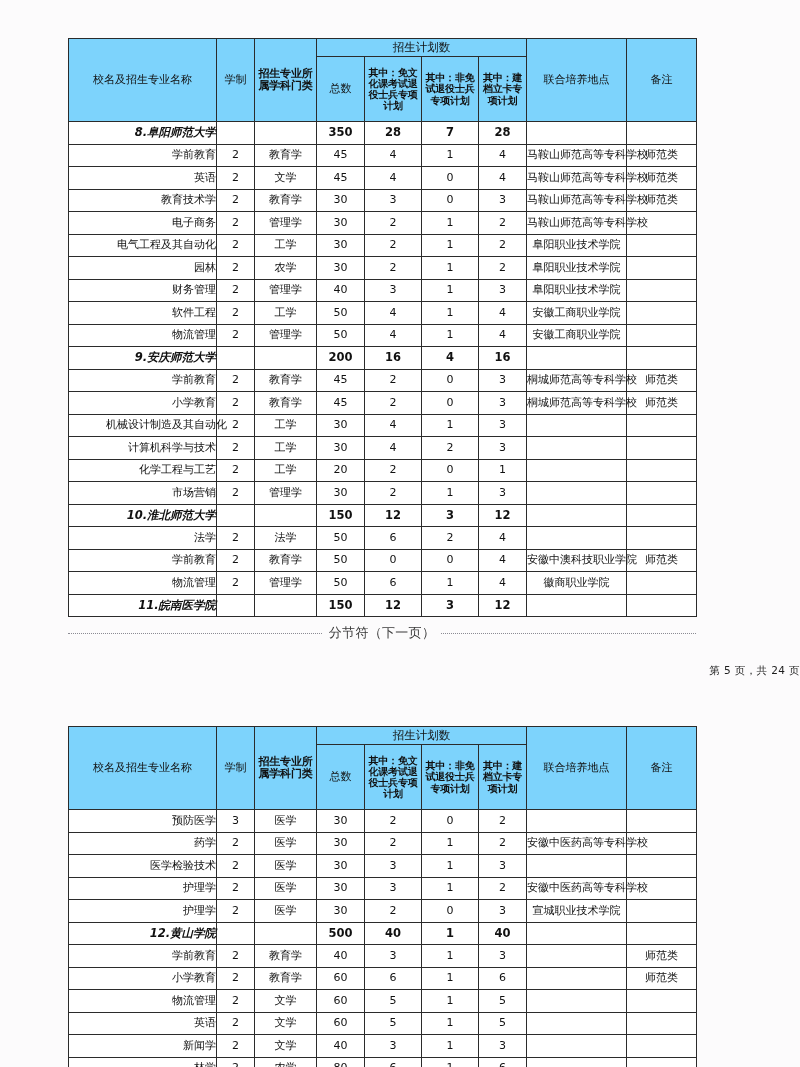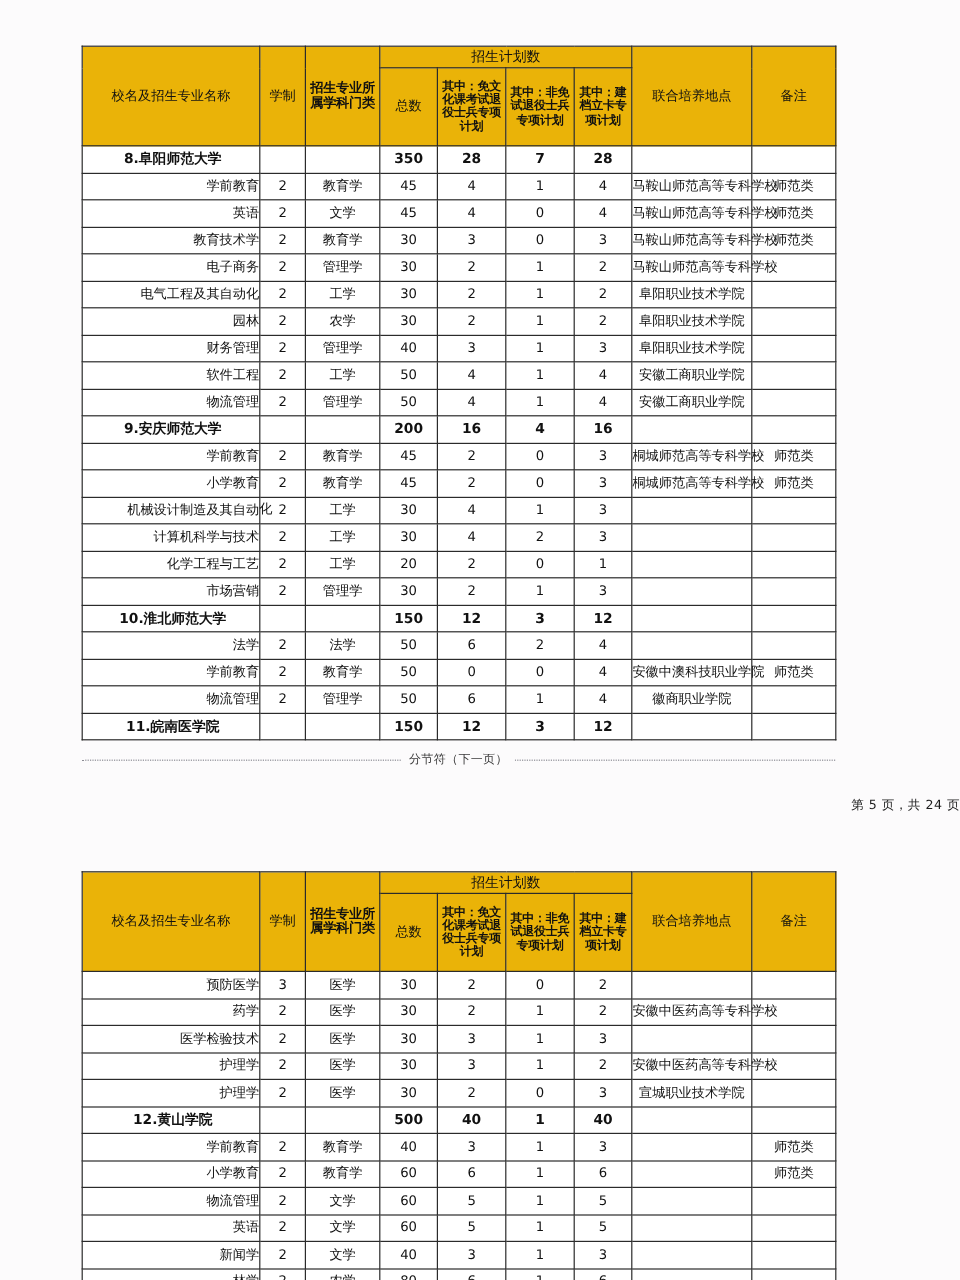--- a/index.html
+++ b/index.html
@@ -51,21 +51,21 @@
   col.c-total  { width: 48px; }
   col.c-p1     { width: 57px; }
   col.c-p2     { width: 57px; }
   col.c-p3     { width: 48px; }
   col.c-place  { width: 100px; }
   col.c-note   { width: 70px; }
 
   thead td, thead th {
     font-weight: bold;
     font-size: 11.5px;
-    background: #eab308;
+    background: #7dd3fc;
   }
   thead td.sub-small {
     font-size: 10px;
     line-height: 1.12;
     font-weight: bold;
     white-space: normal;
     padding: 1px 1px;
     letter-spacing: -0.2px;
   }
   thead td.grp {
@@ -75,22 +75,23 @@
   thead td.tall { height: 62px; }
 
   tbody tr { height: 21.5px; }
   tbody td { height: 21.5px; }
 
   tr.univ-row td {
     font-weight: bold;
     font-size: 11.5px;
   }
   tr.univ-row td.name {
-    text-align: center;
+    text-align: right;
     padding-left: 3px;
+    font-style: italic;
   }
   tr.major-row td.name {
     text-align: right;
     position: relative;
   }
   td.place {
     text-align: left;
     padding-left: 3px;
     font-size: 10.5px;
   }
@@ -121,21 +122,21 @@
   }
   .section-break .dline {
     position: absolute;
     left: 0; right: 0; top: 50%;
     border-top: 1px dotted #8b8b93;
   }
   .section-break .sb-label {
     position: relative;
     background: #fcfbfc;
     padding: 0 6px;
-    font-size: 10px;
+    font-size: 13px;
     color: #3a3a3a;
     letter-spacing: 0.3px;
   }
   .page-footer {
     text-align: right;
     font-size: 10.5px;
     color: #1c1c1c;
     margin-top: 22px;
     letter-spacing: 0.4px;
   }

